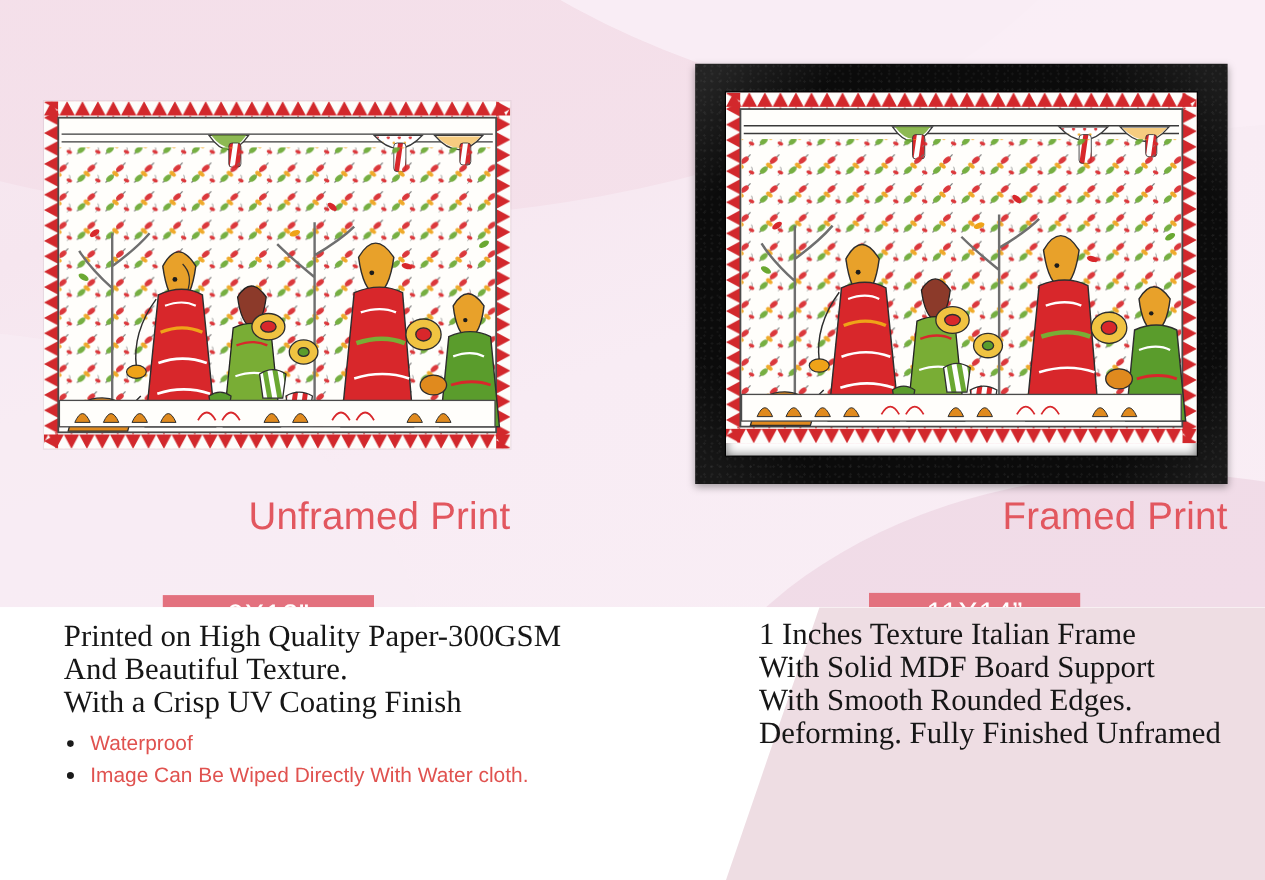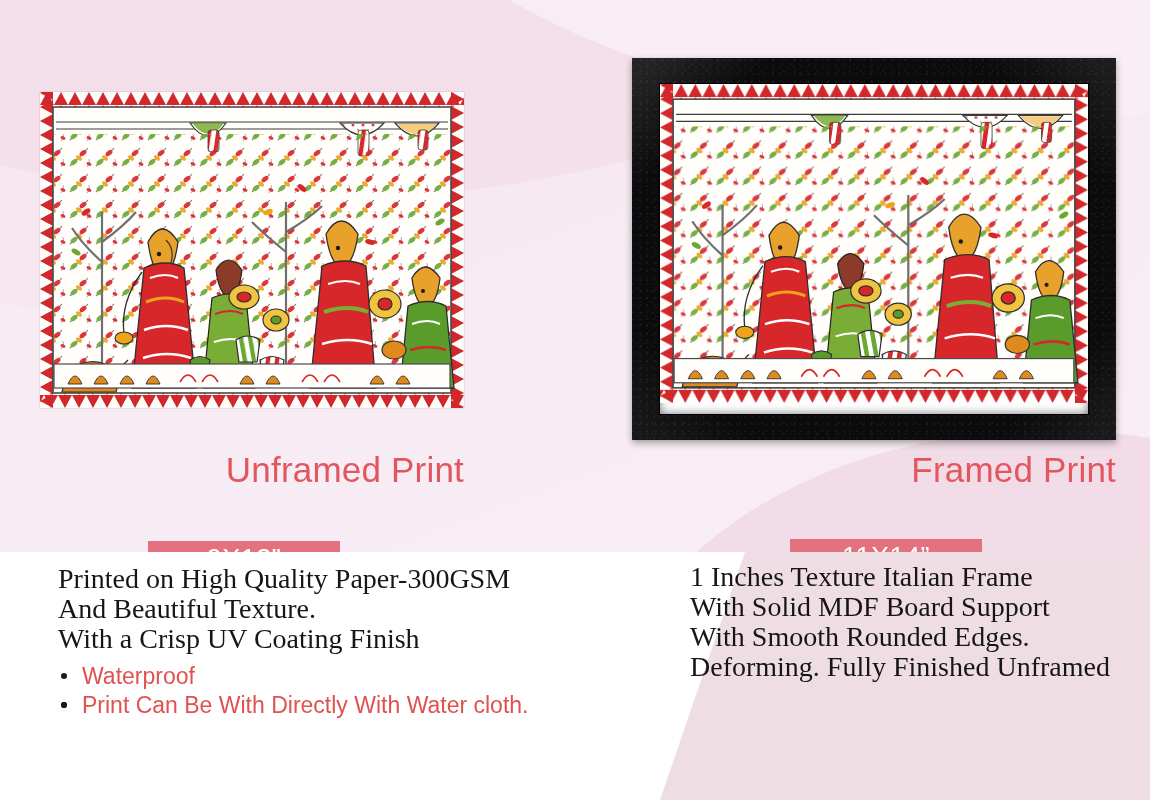--- a/index.html
+++ b/index.html
@@ -92,21 +92,21 @@
   .col-left{position:absolute;left:58px;top:12px;width:560px;}
   .col-right{position:absolute;left:690px;top:10px;width:440px;}
 
   .serif-line{
     font-family:"Liberation Serif",serif;
     color:#161616;font-size:28px;line-height:30px;white-space:nowrap;
   }
   .bullets{list-style:none;margin:8px 0 0;padding:0;}
   .bullets li{
     position:relative;padding-left:24px;
-    color:#e0524f;font-size:23px;line-height:29px;
+    color:#e0524f;font-size:19px;line-height:29px;
     font-family:"Liberation Sans",sans-serif;white-space:nowrap;
   }
   .bullets li .dot{
     position:absolute;left:3px;top:11px;width:6px;height:6px;
     border-radius:50%;background:#1a1a1a;
   }
 </style>
 </head>
 <body>
 
@@ -446,21 +446,21 @@
       <ul class="bullets">
         <li>
           <span class="dot"></span>
           <span>Waterproof</span>
         </li>
         <li>
           <span class="dot"></span>
         </li>
         <li>
           <span class="dot"></span>
-          <span>Print Can Be With Directly With Water cloth.</span>
+          <span>Image Can Be Wiped Directly With Water cloth.</span>
         </li>
       </ul>
     </div>
 
     <div class="col-right">
       <div class="serif-line">1 Inches Texture Italian Frame</div>
       <div class="serif-line">With Solid MDF Board Support</div>
       <div class="serif-line">With Smooth Rounded Edges.</div>
       <div class="serif-line">Deforming. Fully Finished Unframed</div>
     </div>

